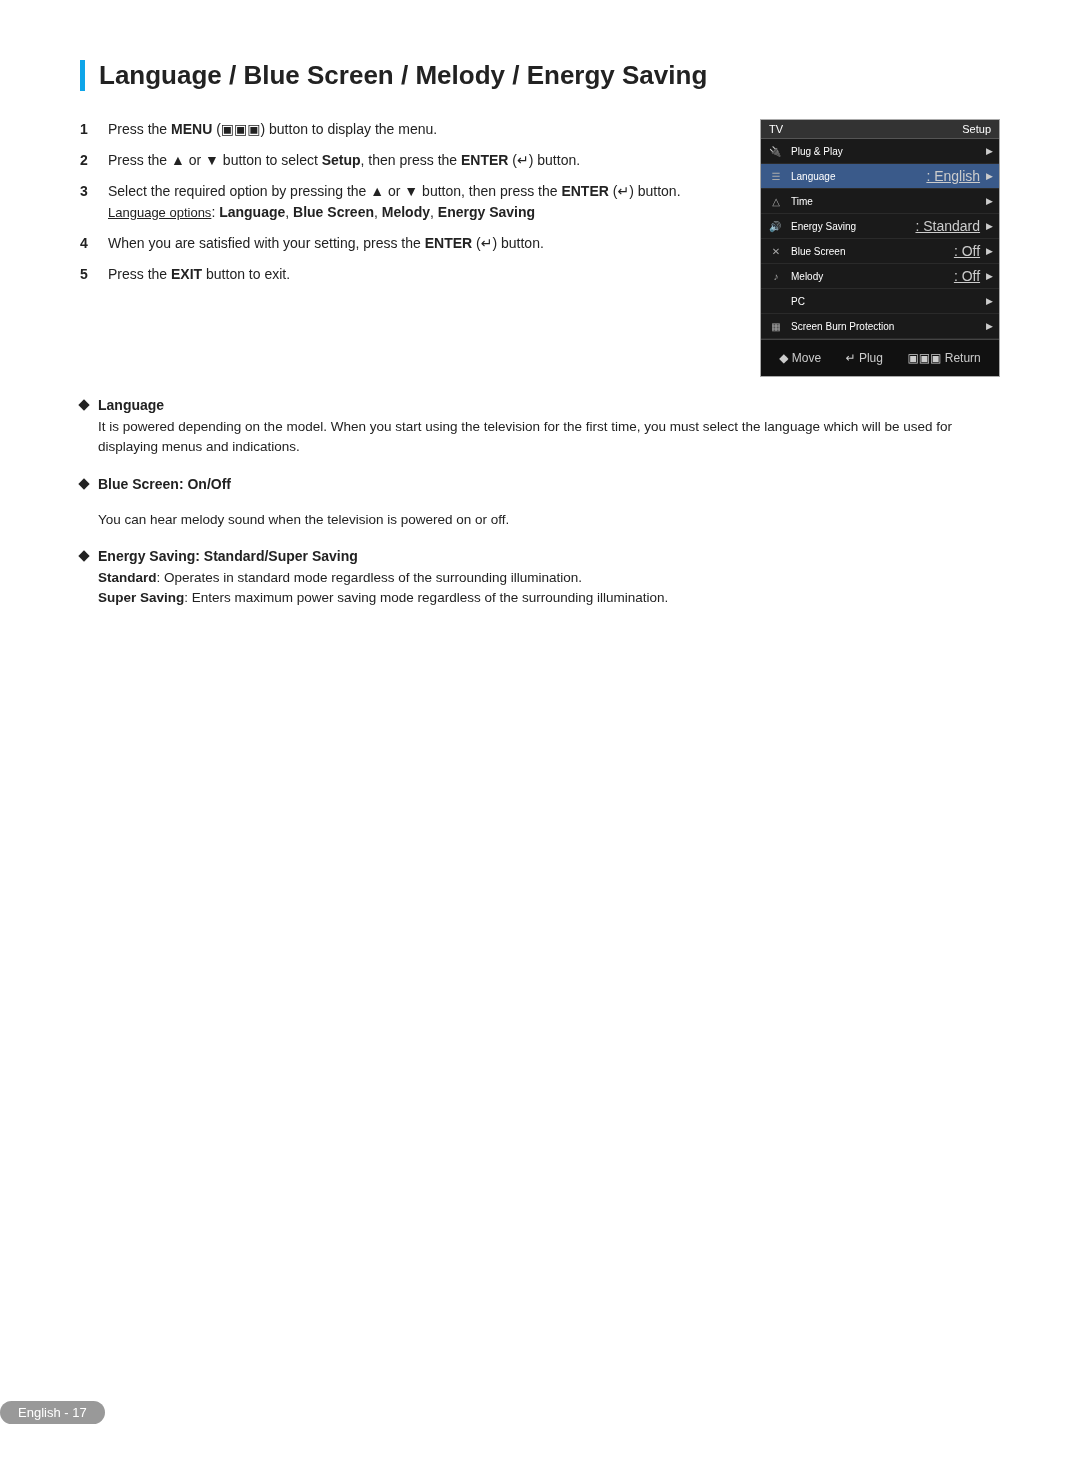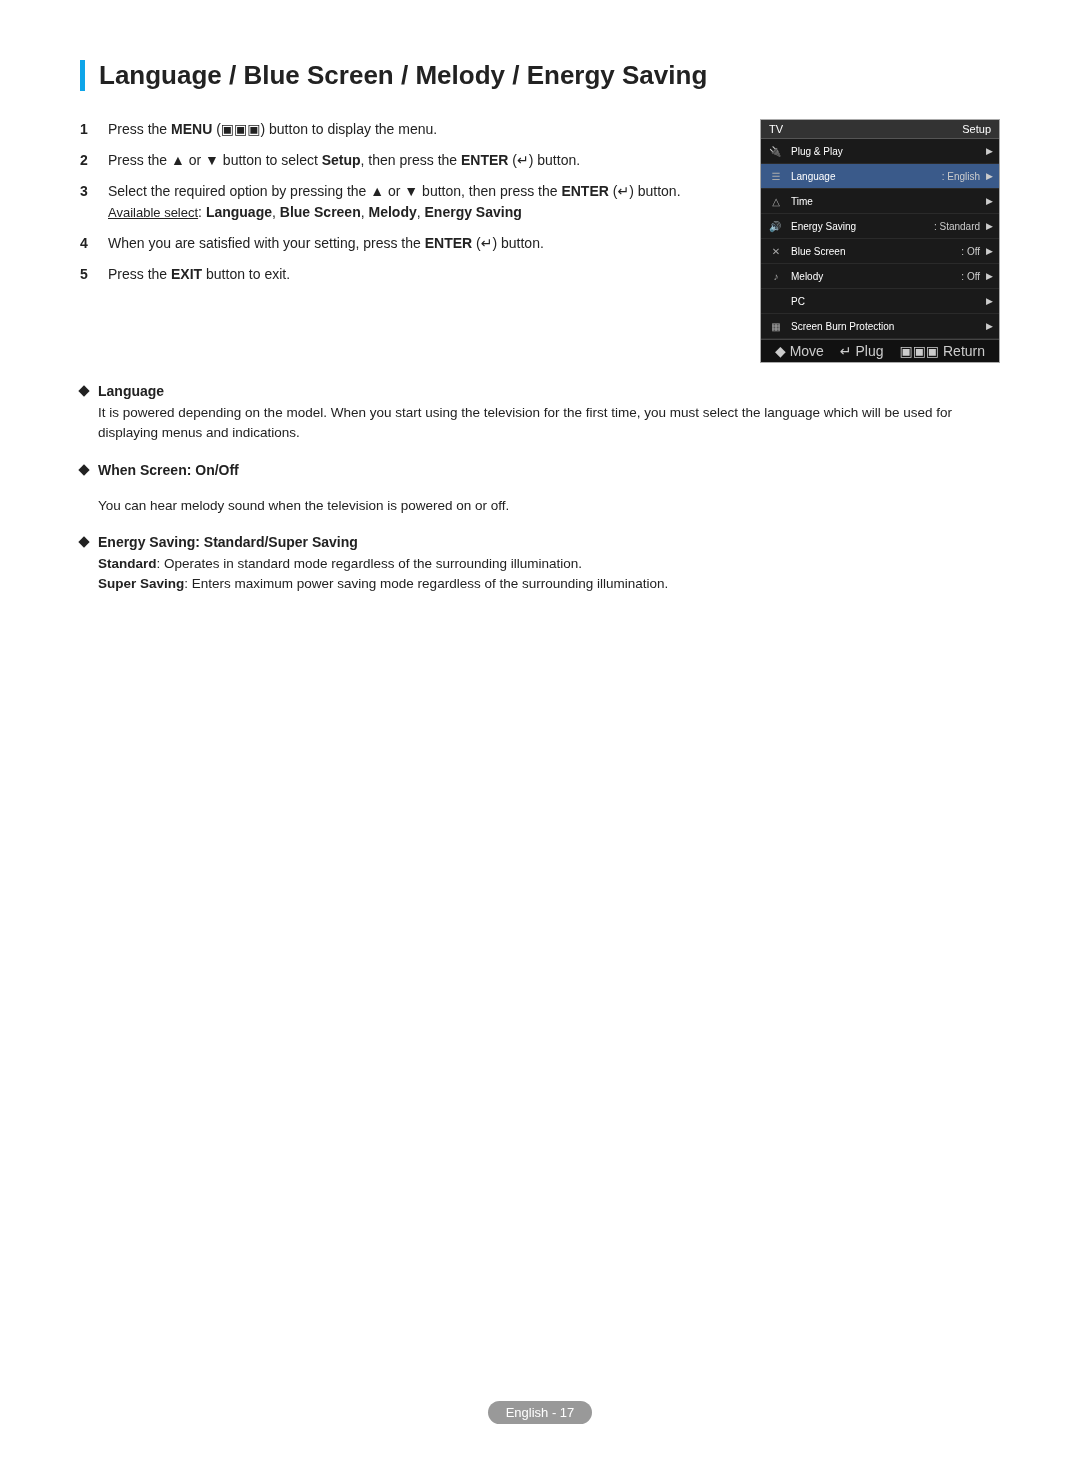--- a/index.html
+++ b/index.html
@@ -101,36 +101,37 @@
       font-size: 10px;
       flex-shrink: 0;
     }
 
     .tv-menu-label {
       flex: 1;
       font-size: 10px;
     }
 
     .tv-menu-value {
-      font-size: 10px;
+      font-size: 14px;
       color: #ccc;
+      text-decoration: underline;
     }
 
     .tv-menu-arrow {
       font-size: 9px;
       color: #ccc;
     }
 
     .tv-menu-footer {
       display: flex;
       justify-content: space-around;
       background: #111;
       border-top: 1px solid #444;
-      padding: 3px 6px;
-      font-size: 14px;
+      padding: 11px 6px;
+      font-size: 12px;
       color: #ccc;
     }
 
     .section {
       margin-top: 18px;
       margin-bottom: 10px;
     }
 
     .section-title {
       font-weight: bold;
@@ -155,21 +156,20 @@
       line-height: 1.5;
       font-size: 13.5px;
     }
 
     .page-footer {
       position: fixed;
       bottom: 50px;
       left: 0;
       right: 0;
       display: flex;
-      justify-content: center;
       align-items: center;
     }
 
     .page-badge {
       background: #999;
       color: #fff;
       padding: 4px 18px;
       border-radius: 14px;
       font-size: 13px;
     }
@@ -196,21 +196,21 @@
       <span class="step-num">2</span>
       <span class="step-content">
         Press the ▲ or ▼ button to select <strong>Setup</strong>, then press the <strong>ENTER</strong> (↵) button.
       </span>
     </div>
 
     <div class="step">
       <span class="step-num">3</span>
       <span class="step-content">
         Select the required option by pressing the ▲ or ▼ button, then press the <strong>ENTER</strong> (↵) button.<br>
-        <u class="available-options">Available select</u>: <strong>Language</strong>, <strong>Blue&nbsp;Screen</strong>, <strong>Melody</strong>, <strong>Energy&nbsp;Saving</strong>
+        <u class="available-options">Language options</u>: <strong>Language</strong>, <strong>Blue&nbsp;Screen</strong>, <strong>Melody</strong>, <strong>Energy&nbsp;Saving</strong>
       </span>
     </div>
 
     <div class="step">
       <span class="step-num">4</span>
       <span class="step-content">
         When you are satisfied with your setting, press the <strong>ENTER</strong> (↵) button.
       </span>
     </div>
 
@@ -288,21 +288,21 @@
     <strong>Language</strong>
   </div>
   <div class="section-body">
     It is powered depending on the model. When you start using the television for the first time, you must select the language which will be used for displaying menus and indications.
   </div>
 </div>
 
 <div class="section">
   <div class="section-title">
     <span class="diamond"></span>
-    <strong>When Screen: On/Off</strong>
+    <strong>Blue Screen: On/Off</strong>
   </div>
 </div>
 
 <div class="section">
   <div class="section-body">
     You can hear melody sound when the television is powered on or off.
   </div>
 </div>
 
 <div class="section">

